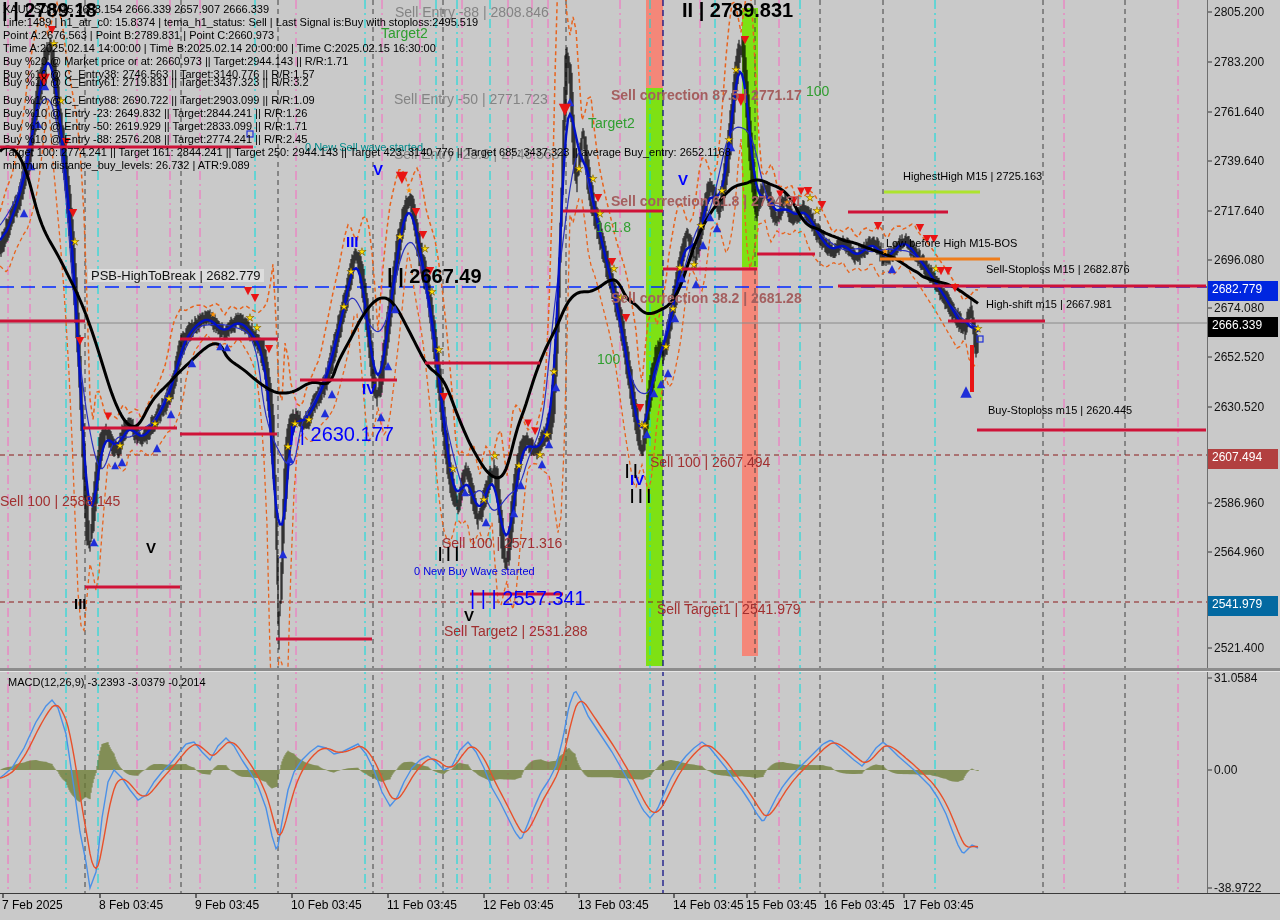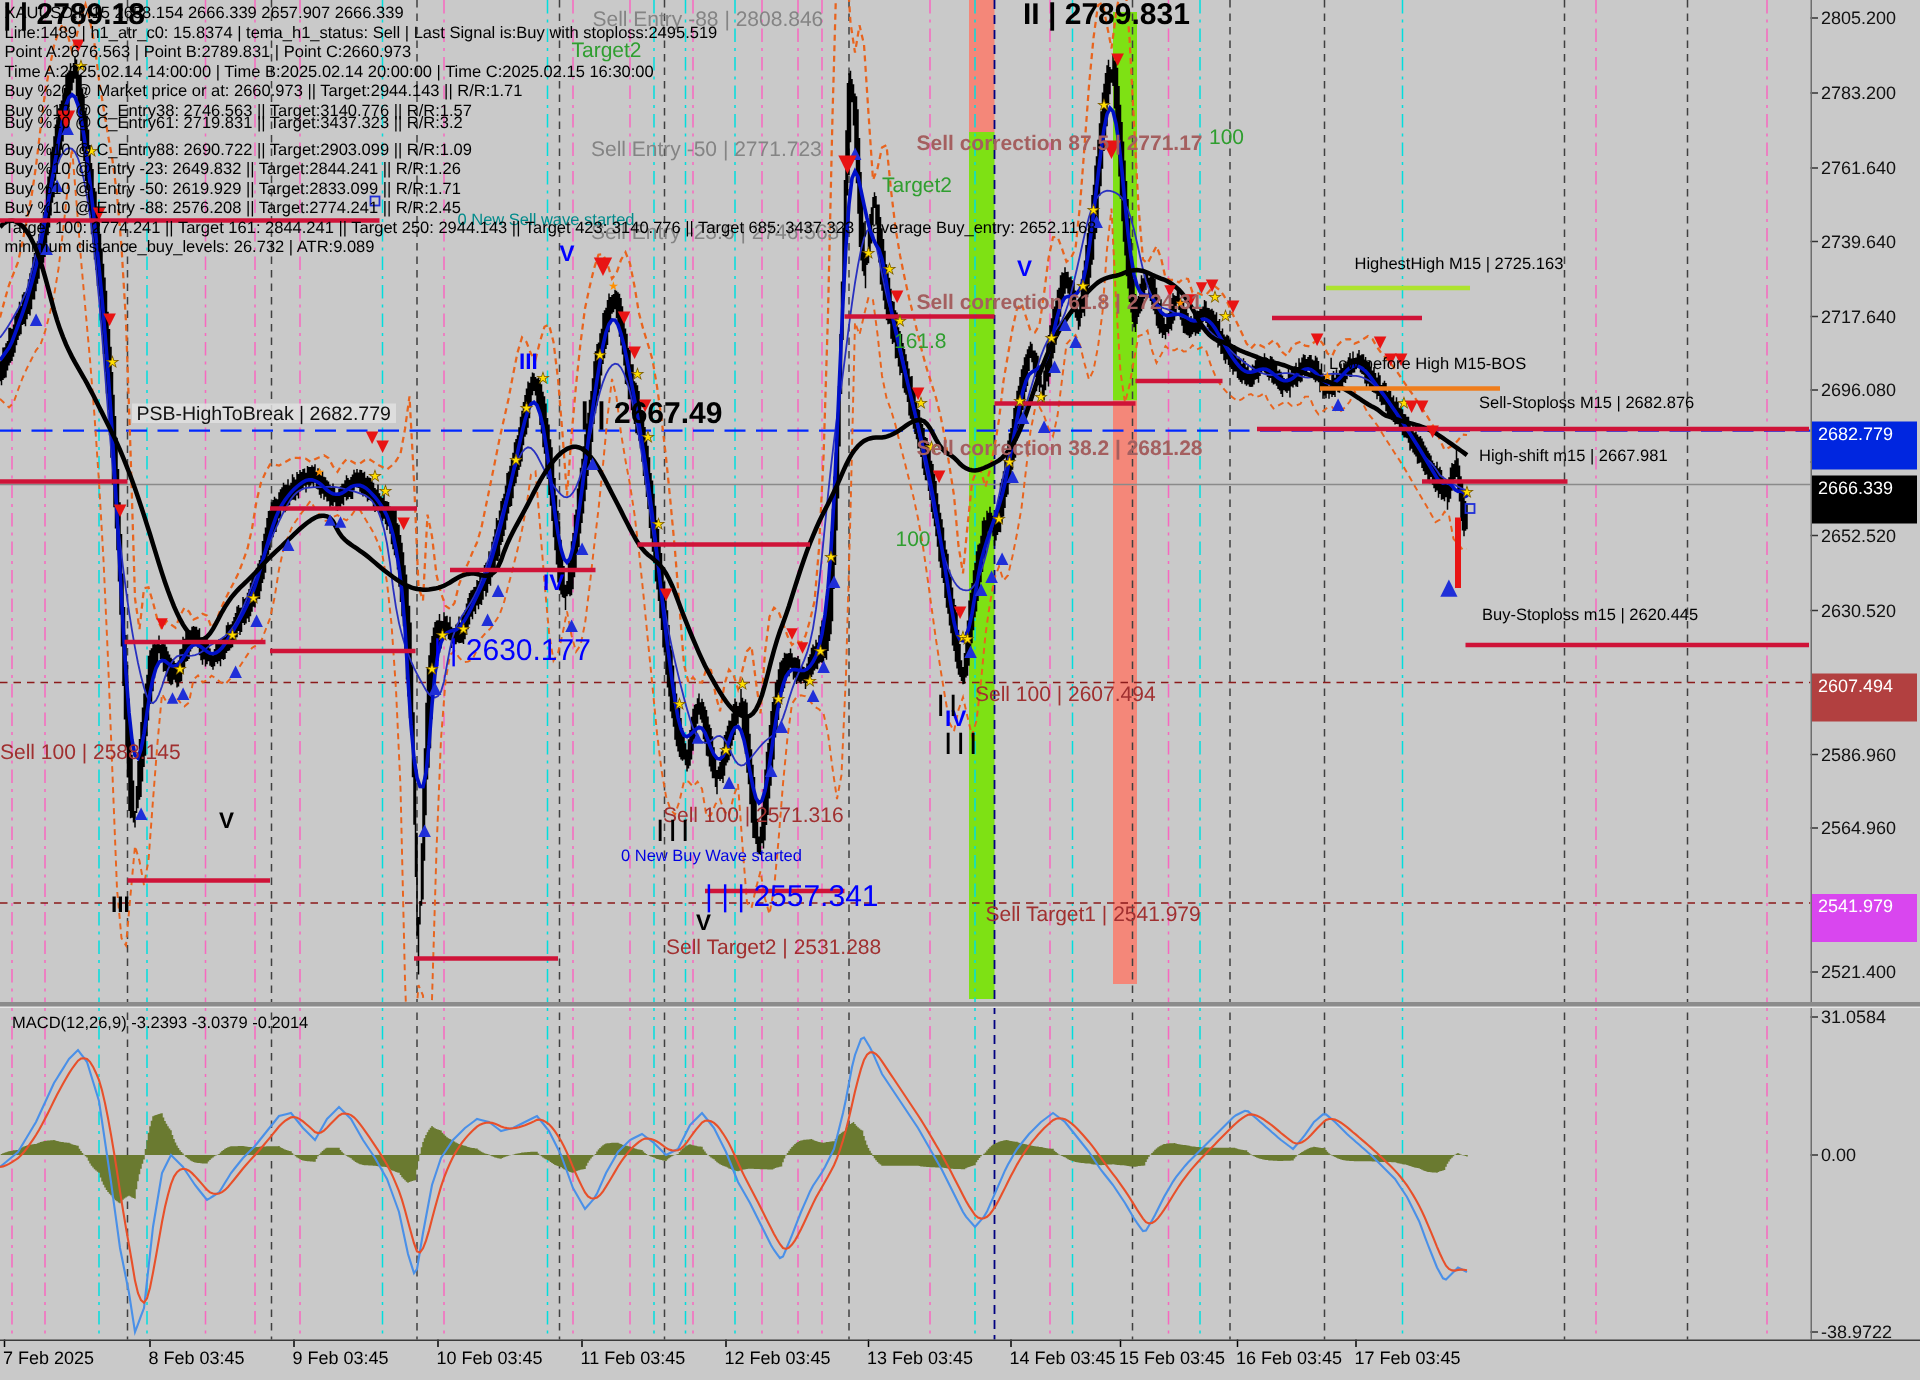--- a/index.html
+++ b/index.html
@@ -14,21 +14,21 @@
   .teal{color:#008b8b;font-size:11px;}
   .blue-note{color:#0000e0;font-size:11px;}
   .wave-black-big{color:#000;font-size:20px;font-weight:600;z-index:3;}
   .wave-blue-big{color:#0000ff;font-size:20px;font-weight:400;}
   .wave-black{color:#000;font-size:15px;font-weight:600;}
   .wave-blue{color:#0000ff;font-size:15px;font-weight:600;}
   .right-label{color:#000;font-size:11px;}
   .psb{color:#111;font-size:13px;background:rgba(225,225,225,.85);padding:0 3px;}
   .info-line{position:absolute;left:3px;color:#000;font-size:11px;line-height:13px;white-space:nowrap;z-index:7;}
   .tick-label{position:absolute;left:1214px;color:#111;font-size:12px;line-height:12px;z-index:6;}
-  .price-box{position:absolute;left:1208px;width:70px;height:32px;color:#fff;font-size:12px;
+  .price-box{position:absolute;left:1208px;width:70px;height:20px;color:#fff;font-size:12px;
              line-height:16px;padding-left:4px;z-index:6;box-sizing:border-box;}
   .time-label{position:absolute;top:899px;color:#000;font-size:12px;line-height:12px;z-index:6;}
   #axis-sep{position:absolute;left:1207px;top:0;width:1px;height:893px;background:#6e6e6e;z-index:5;}
   #pane-sep{position:absolute;left:0;top:668px;width:1280px;height:3px;background:#8c8c8c;
             border-bottom:1px solid #e6e6e6;z-index:5;}
   #time-sep{position:absolute;left:0;top:893px;width:1280px;height:1px;background:#3a3a3a;z-index:5;}
   #macd-label{position:absolute;left:8px;top:676px;color:#000;font-size:11px;z-index:6;}
 </style>
 </head>
 <body>
@@ -355,21 +355,21 @@
       <div class="tick-label" style="top: 401px;">2630.520</div>
       <div class="tick-label" style="top: 497px;">2586.960</div>
       <div class="tick-label" style="top: 546px;">2564.960</div>
       <div class="tick-label" style="top: 642px;">2521.400</div>
       <div class="tick-label" style="top: 672px;">31.0584</div>
       <div class="tick-label" style="top: 764px;">0.00</div>
       <div class="tick-label" style="top: 882px;">-38.9722</div>
       <div class="price-box" style="top: 281px; background: rgb(0, 38, 224);">2682.779</div>
       <div class="price-box" style="top: 317px; background: rgb(0, 0, 0);">2666.339</div>
       <div class="price-box" style="top: 449px; background: rgb(178, 64, 64);">2607.494</div>
-      <div class="price-box" style="top: 596px; background: #d946ef;">2541.979</div>
+      <div class="price-box" style="top: 596px; background: #0369a1;">2541.979</div>
     </div>
   <div id="taxis">
       <div class="time-label" style="left: 2px;">7 Feb 2025</div>
       <div class="time-label" style="left: 99px;">8 Feb 03:45</div>
       <div class="time-label" style="left: 195px;">9 Feb 03:45</div>
       <div class="time-label" style="left: 291px;">10 Feb 03:45</div>
       <div class="time-label" style="left: 387px;">11 Feb 03:45</div>
       <div class="time-label" style="left: 483px;">12 Feb 03:45</div>
       <div class="time-label" style="left: 578px;">13 Feb 03:45</div>
       <div class="time-label" style="left: 673px;">14 Feb 03:45</div>

